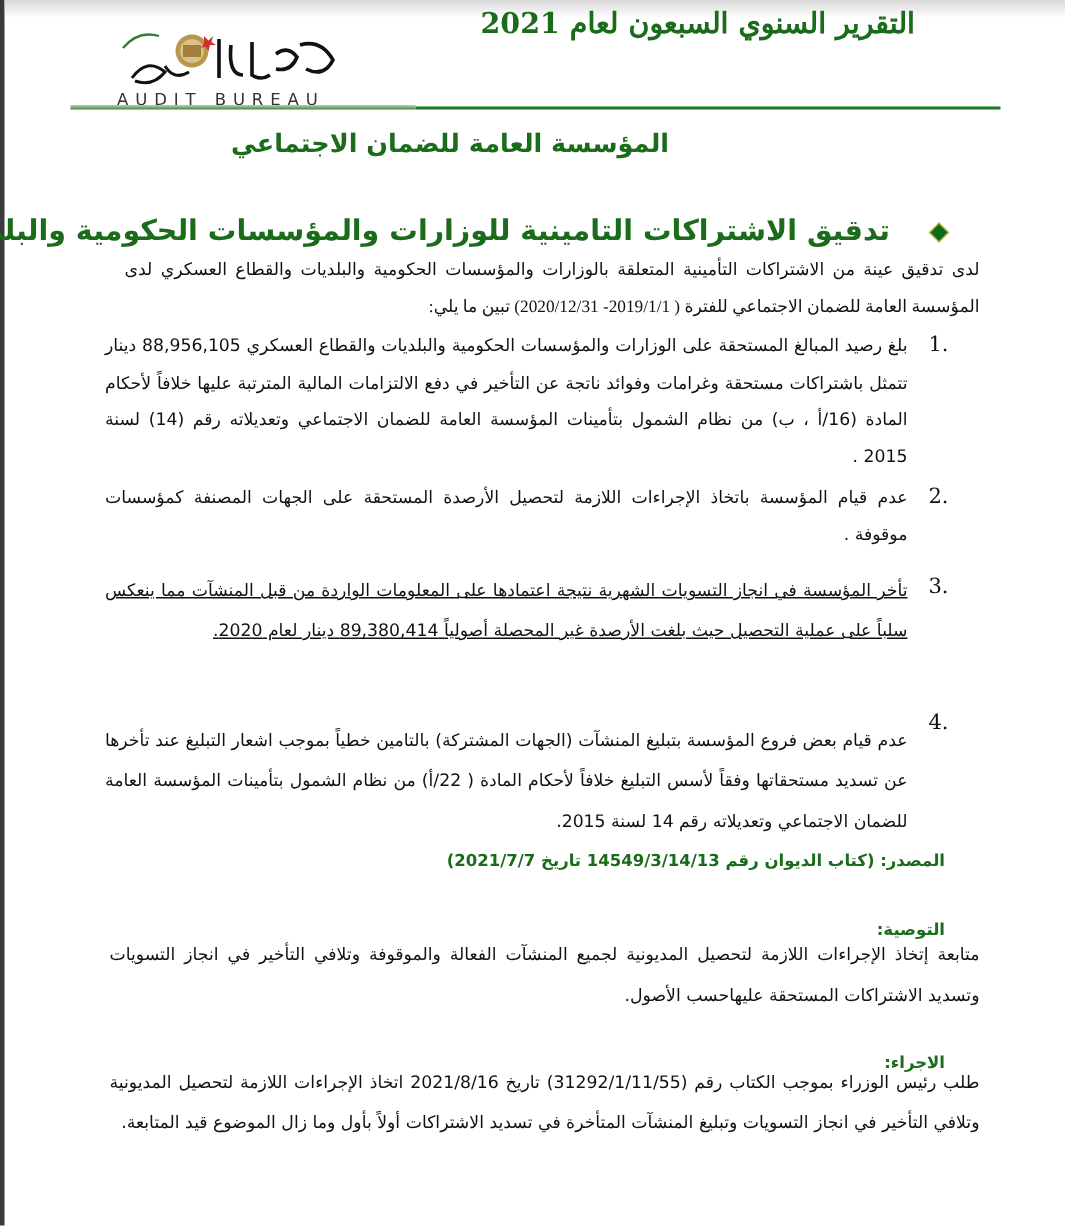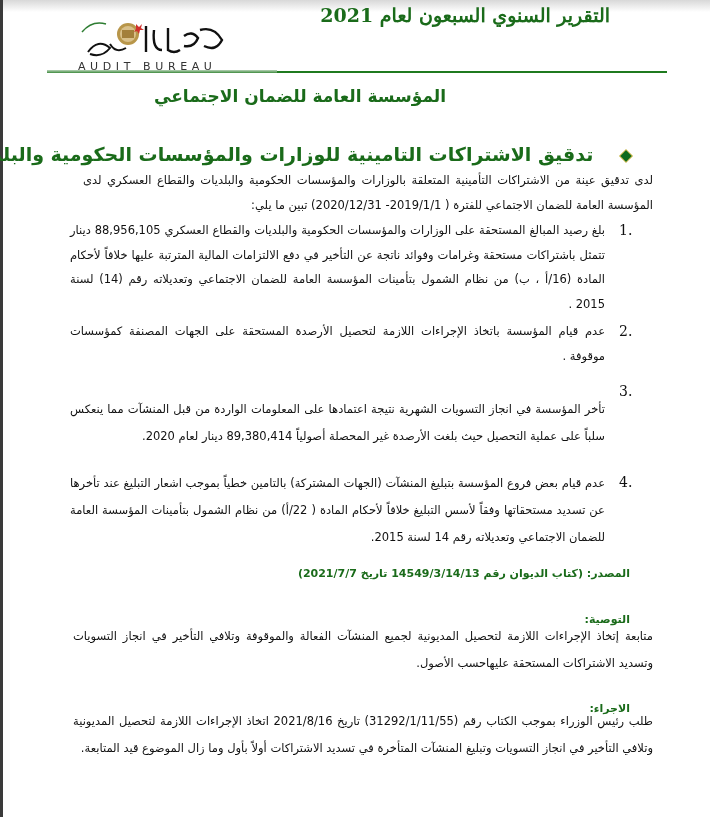--- a/index.html
+++ b/index.html
@@ -36,21 +36,21 @@
       font-weight: bold; font-size: 19px; direction: rtl; text-align: right; white-space: nowrap;
     }
     .diamond-icon {
       display: inline-block; width: 8px; height: 8px; background: #0d6a1d; transform: rotate(45deg);
       margin-left: 22px; vertical-align: middle; box-shadow: 0 0 0 1px #c8b64a;
     }
     .para {
       position: absolute; direction: rtl; text-align: justify; text-align-last: right;
       font-size: 11.5px; color: #111; line-height: 24.5px;
     }
-    .intro { right: 57px; top: 168px; width: 570px; }
+    .intro { right: 57px; top: 168px; width: 570px; font-family: Liberation Serif, serif; }
     .item-num {
       position: absolute; right: 61px; width: 30px; text-align: left; direction: ltr;
       font-family: "DejaVu Serif", serif; font-size: 14px; color: #111;
     }
     .item-text { right: 105px; width: 535px; }
     .source-line {
       position: absolute; right: 80px; top: 567px; width: 560px; direction: rtl; text-align: right;
       color: #1a6b1a; font-weight: bold; font-size: 11px; white-space: nowrap;
     }
     .sub-heading {
@@ -93,24 +93,24 @@
 
 <div class="para intro">لدى تدقيق عينة من الاشتراكات التأمينية المتعلقة بالوزارات والمؤسسات الحكومية والبلديات والقطاع العسكري لدى المؤسسة العامة للضمان الاجتماعي للفترة ( 2019/1/1- 2020/12/31) تبين ما يلي:</div>
 
 <div class="item-num" style="top:222px;">1.</div>
 <div class="para item-text" style="top:218px;">بلغ رصيد المبالغ المستحقة على الوزارات والمؤسسات الحكومية والبلديات والقطاع العسكري 88,956,105 دينار تتمثل باشتراكات مستحقة وغرامات وفوائد ناتجة عن التأخير في دفع الالتزامات المالية المترتبة عليها خلافاً لأحكام المادة (16/أ ، ب) من نظام الشمول بتأمينات المؤسسة العامة للضمان الاجتماعي وتعديلاته رقم (14) لسنة 2015 .</div>
 
 <div class="item-num" style="top:323px;">2.</div>
 <div class="para item-text" style="top:319px;">عدم قيام المؤسسة باتخاذ الإجراءات اللازمة لتحصيل الأرصدة المستحقة على الجهات المصنفة كمؤسسات موقوفة .</div>
 
 <div class="item-num" style="top:383px;">3.</div>
-<div class="para item-text" style="top:396px; line-height:27px;">تأخر المؤسسة في انجاز التسويات الشهرية نتيجة اعتمادها على المعلومات الواردة من قبل المنشآت مما ينعكس سلباً على عملية التحصيل حيث بلغت الأرصدة غير المحصلة أصولياً 89,380,414 دينار لعام 2020.</div>
+<div class="para item-text" style="top:380px; line-height:27px;text-decoration:underline;">تأخر المؤسسة في انجاز التسويات الشهرية نتيجة اعتمادها على المعلومات الواردة من قبل المنشآت مما ينعكس سلباً على عملية التحصيل حيث بلغت الأرصدة غير المحصلة أصولياً 89,380,414 دينار لعام 2020.</div>
 
 <div class="item-num" style="top:474px;">4.</div>
-<div class="para item-text" style="top:470px; line-height:27px;">عدم قيام بعض فروع المؤسسة بتبليغ المنشآت (الجهات المشتركة) بالتامين خطياً بموجب اشعار التبليغ عند تأخرها عن تسديد مستحقاتها وفقاً لأسس التبليغ خلافاً لأحكام المادة ( 22/أ) من نظام الشمول بتأمينات المؤسسة العامة للضمان الاجتماعي وتعديلاته رقم 14 لسنة 2015.</div>
+<div class="para item-text" style="top:480px; line-height:27px;">عدم قيام بعض فروع المؤسسة بتبليغ المنشآت (الجهات المشتركة) بالتامين خطياً بموجب اشعار التبليغ عند تأخرها عن تسديد مستحقاتها وفقاً لأسس التبليغ خلافاً لأحكام المادة ( 22/أ) من نظام الشمول بتأمينات المؤسسة العامة للضمان الاجتماعي وتعديلاته رقم 14 لسنة 2015.</div>
 
 <div class="source-line">المصدر: (كتاب الديوان رقم 14549/3/14/13 تاريخ 2021/7/7)</div>
 
 <div class="sub-heading" style="top:597px;">التوصية:</div>
 <div class="para body-block" style="top:623px;">متابعة إتخاذ الإجراءات اللازمة لتحصيل المديونية لجميع المنشآت الفعالة والموقوفة وتلافي التأخير في انجاز التسويات وتسديد الاشتراكات المستحقة عليهاحسب الأصول.</div>
 
 <div class="sub-heading" style="top:686px;">الاجراء:</div>
 <div class="para body-block" style="top:708px;margin-left:37px;">طلب رئيس الوزراء بموجب الكتاب رقم (31292/1/11/55) تاريخ 2021/8/16 اتخاذ الإجراءات اللازمة لتحصيل المديونية وتلافي التأخير في انجاز التسويات وتبليغ المنشآت المتأخرة في تسديد الاشتراكات أولاً بأول وما زال الموضوع قيد المتابعة.</div>
 
 </body></html>

